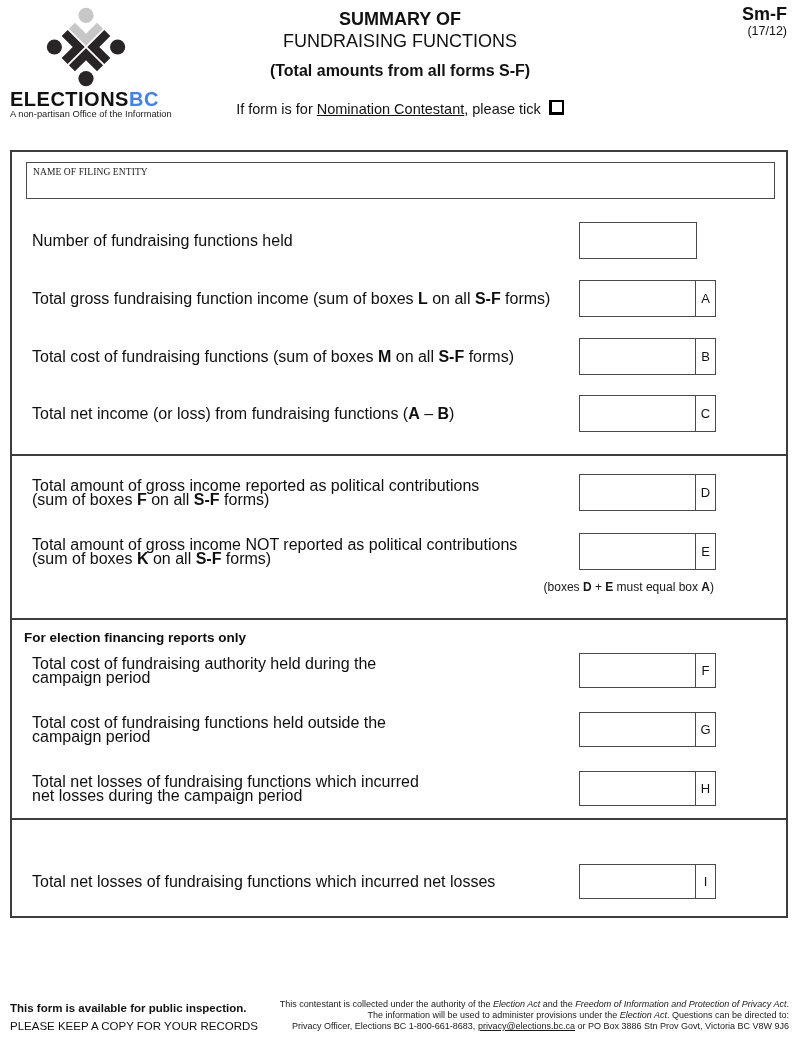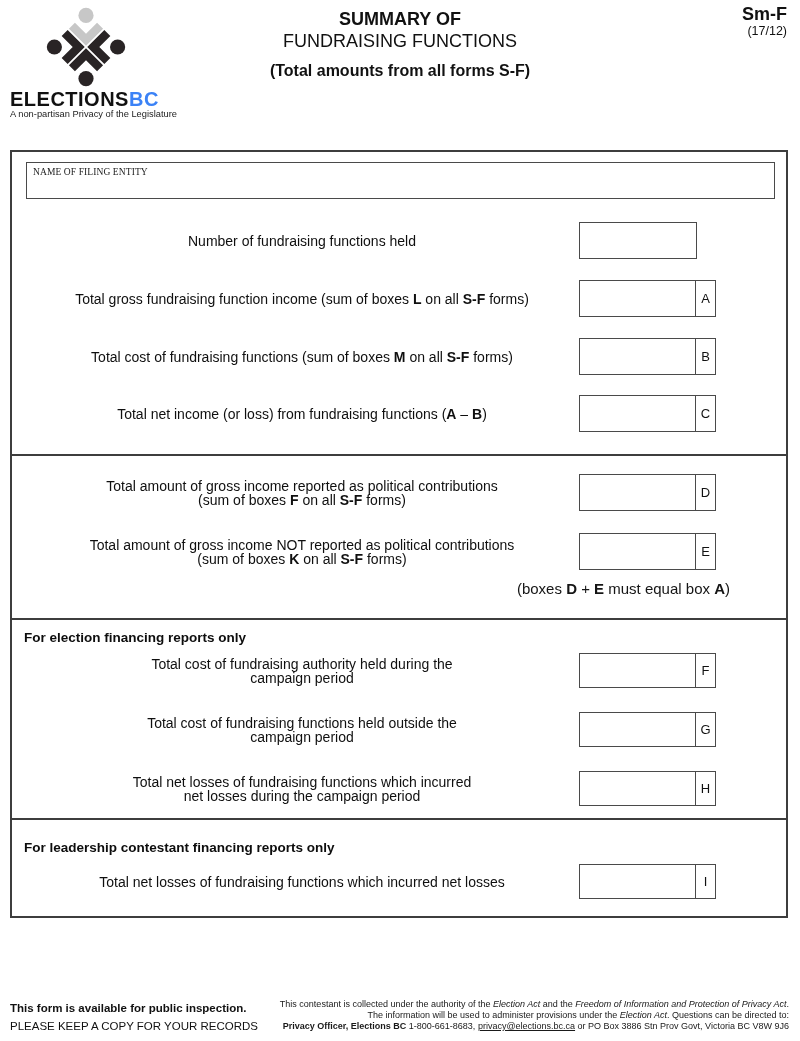--- a/index.html
+++ b/index.html
@@ -22,30 +22,30 @@
     display:inline-block;width:10px;height:10px;margin-left:8px;vertical-align:-1px;
     border:2px solid #000;border-left-width:3px;border-bottom-width:3px;background:#fff;
   }
   .code-block{position:absolute;right:13px;top:4px;text-align:right;}
   .form-code{font-size:18px;font-weight:bold;line-height:20px;}
   .form-version{font-size:12.5px;line-height:15px;}
   
   .main-box{position:absolute;left:10px;top:150px;width:774px;height:764px;border:2px solid #3d3d3d;}
   .name-box{position:absolute;left:14px;top:10px;width:747px;height:35px;border:1.5px solid #4a4a4a;font-family:Liberation Serif, serif;}
   .name-box-label{font-size:9.5px;color:#222;padding:4px 0 0 6px;letter-spacing:.1px;}
-  .row-label{position:absolute;left:20px;width:540px;text-align:center;font-size:14px;line-height:14.5px;
+  .row-label{position:absolute;left:20px;width:540px;text-align:left;font-size:16px;line-height:14.5px;
     display:flex;flex-direction:column;justify-content:center;color:#0f0f0f;}
   .input-box{position:absolute;left:567px;width:135px;height:34px;border:1.5px solid #4a4a4a;display:flex;background:#fff;}
   .input-box .cell-main{flex:1;}
   .input-box .cell-letter{width:19px;border-left:1.5px solid #4a4a4a;display:flex;align-items:center;justify-content:center;
     font-size:13px;color:#111;}
   .input-box.no-letter{width:116px;}
   .divider{position:absolute;left:-1px;right:-1px;border-top:2px solid #3d3d3d;}
   .section-header{position:absolute;left:12px;font-size:13.5px;font-weight:bold;color:#0d0d0d;}
-  .de-note{position:absolute;right:56px;font-size:15px;color:#151515;white-space:nowrap;}
+  .de-note{position:absolute;right:72px;font-size:12px;color:#151515;white-space:nowrap;}
   
   .footer-left{position:absolute;left:10px;top:1001px;}
   .footer-left-bold{font-size:11.5px;font-weight:bold;line-height:14px;margin-bottom:4px;}
   .footer-left-plain{font-size:11.5px;line-height:14px;}
   .footer-right{position:absolute;right:11px;top:999px;width:560px;text-align:right;font-size:9px;line-height:11px;color:#1a1a1a;white-space:nowrap;}
 </style>
 </head>
 <body>
 
 <div class="page">
@@ -57,27 +57,28 @@
           <circle cx="0" cy="-50" r="12"></circle>
           <path d="M 0 -2 L -27 -29 L -17.5 -38.5 L 0 -21 L 17.5 -38.5 L 27 -29 Z"></path>
         </g>
       </defs>
       <use href="#figure" fill="#c7c7c7"></use>
       <use href="#figure" transform="rotate(90)" fill="#292425"></use>
       <use href="#figure" transform="rotate(180)" fill="#292425"></use>
       <use href="#figure" transform="rotate(270)" fill="#292425"></use>
     </svg>
     <div class="logo-wordmark"><span>ELECTIONS</span><span class="bc">BC</span></div>
-    <div class="logo-tagline">A non-partisan Privacy of the Legislature</div>
+    <div class="logo-tagline">A non-partisan Office of the Information</div>
   </div>
 
   <div class="title-block">
     <div class="title-l1">SUMMARY OF</div>
     <div class="title-l2">FUNDRAISING FUNCTIONS</div>
     <div class="subtitle">(Total amounts from all forms S-F)</div>
+    <div class="nomination-line"><span><span>If form is for </span><span style="text-decoration: underline;">Nomination Contestant</span><span>, please tick</span></span><span class="checkbox"></span></div>
   </div>
 
   <div class="code-block">
     <div class="form-code">Sm-F</div>
     <div class="form-version">(17/12)</div>
   </div>
 
   <div class="main-box">
 
     <div class="name-box">
@@ -161,36 +162,35 @@
     <div class="row-label" style="top:619px;height:36px;">
       <div><span>Total net losses of fundraising functions which incurred</span></div>
       <div><span>net losses during the campaign period</span></div>
     </div>
     <div class="input-box" style="top:619px;height:33px;">
       <div class="cell-main"></div>
         <div class="cell-letter">H</div>
     </div>
 
     <div class="divider" style="top:666px;"></div>
-    <div class="section-header" style="top:688px;">For leadership contestant financing reports only</div>
 
     <div class="row-label" style="top:712px;height:36px;">
       <div><span>Total net losses of fundraising functions which incurred net losses</span></div>
     </div>
     <div class="input-box" style="top:712px;height:33px;">
       <div class="cell-main"></div>
         <div class="cell-letter">I</div>
     </div>
 
   </div>
 
   <div class="footer-left">
     <div class="footer-left-bold">This form is available for public inspection.</div>
     <div class="footer-left-plain">PLEASE KEEP A COPY FOR YOUR RECORDS</div>
   </div>
 
   <div class="footer-right">
     <div><span>This contestant is collected under the authority of the </span><span style="font-style: italic;">Election Act</span><span> and the </span><span style="font-style: italic;">Freedom of Information and Protection of Privacy Act</span><span>.</span></div>
     <div><span>The information will be used to administer provisions under the </span><span style="font-style: italic;">Election Act</span><span>. Questions can be directed to:</span></div>
-    <div><span style="font-weight: bold; padding-left: 12px;">Privacy Officer, Elections BC</span><span> 1-800-661-8683, </span><span style="text-decoration: underline;">privacy@elections.bc.ca</span><span> or PO Box 3886 Stn Prov Govt, Victoria BC V8W 9J6</span></div>
+    <div><span style="font-weight: normal; padding-left: 12px;">Privacy Officer, Elections BC</span><span> 1-800-661-8683, </span><span style="text-decoration: underline;">privacy@elections.bc.ca</span><span> or PO Box 3886 Stn Prov Govt, Victoria BC V8W 9J6</span></div>
   </div>
 
 </div>
 
 </body></html>

